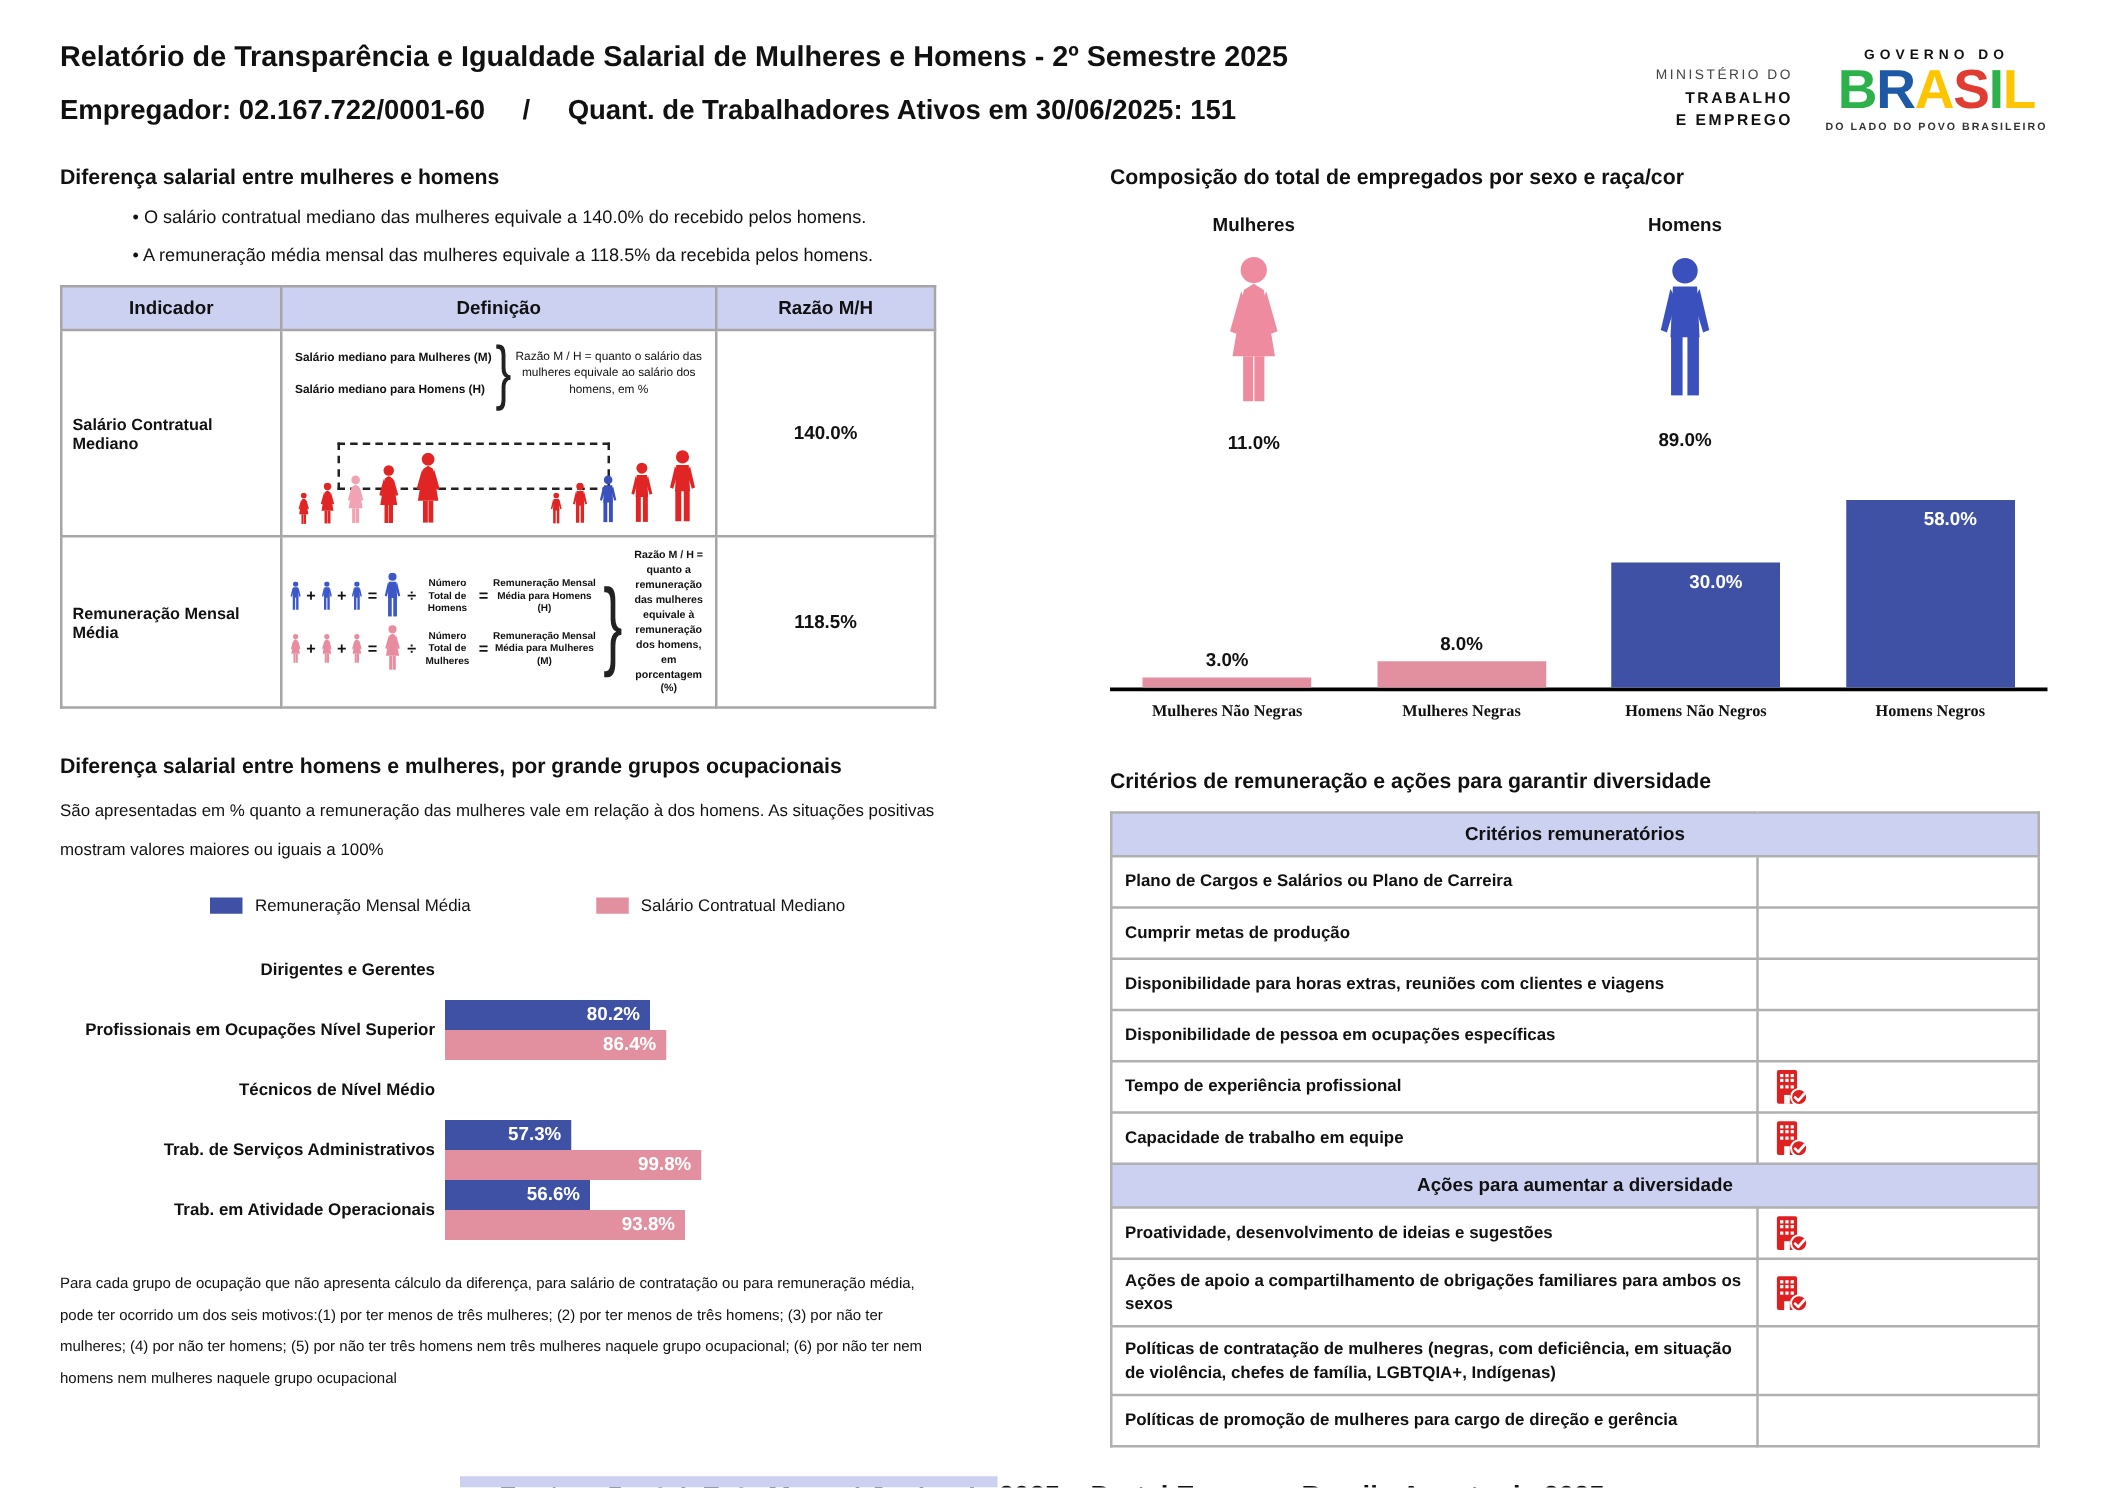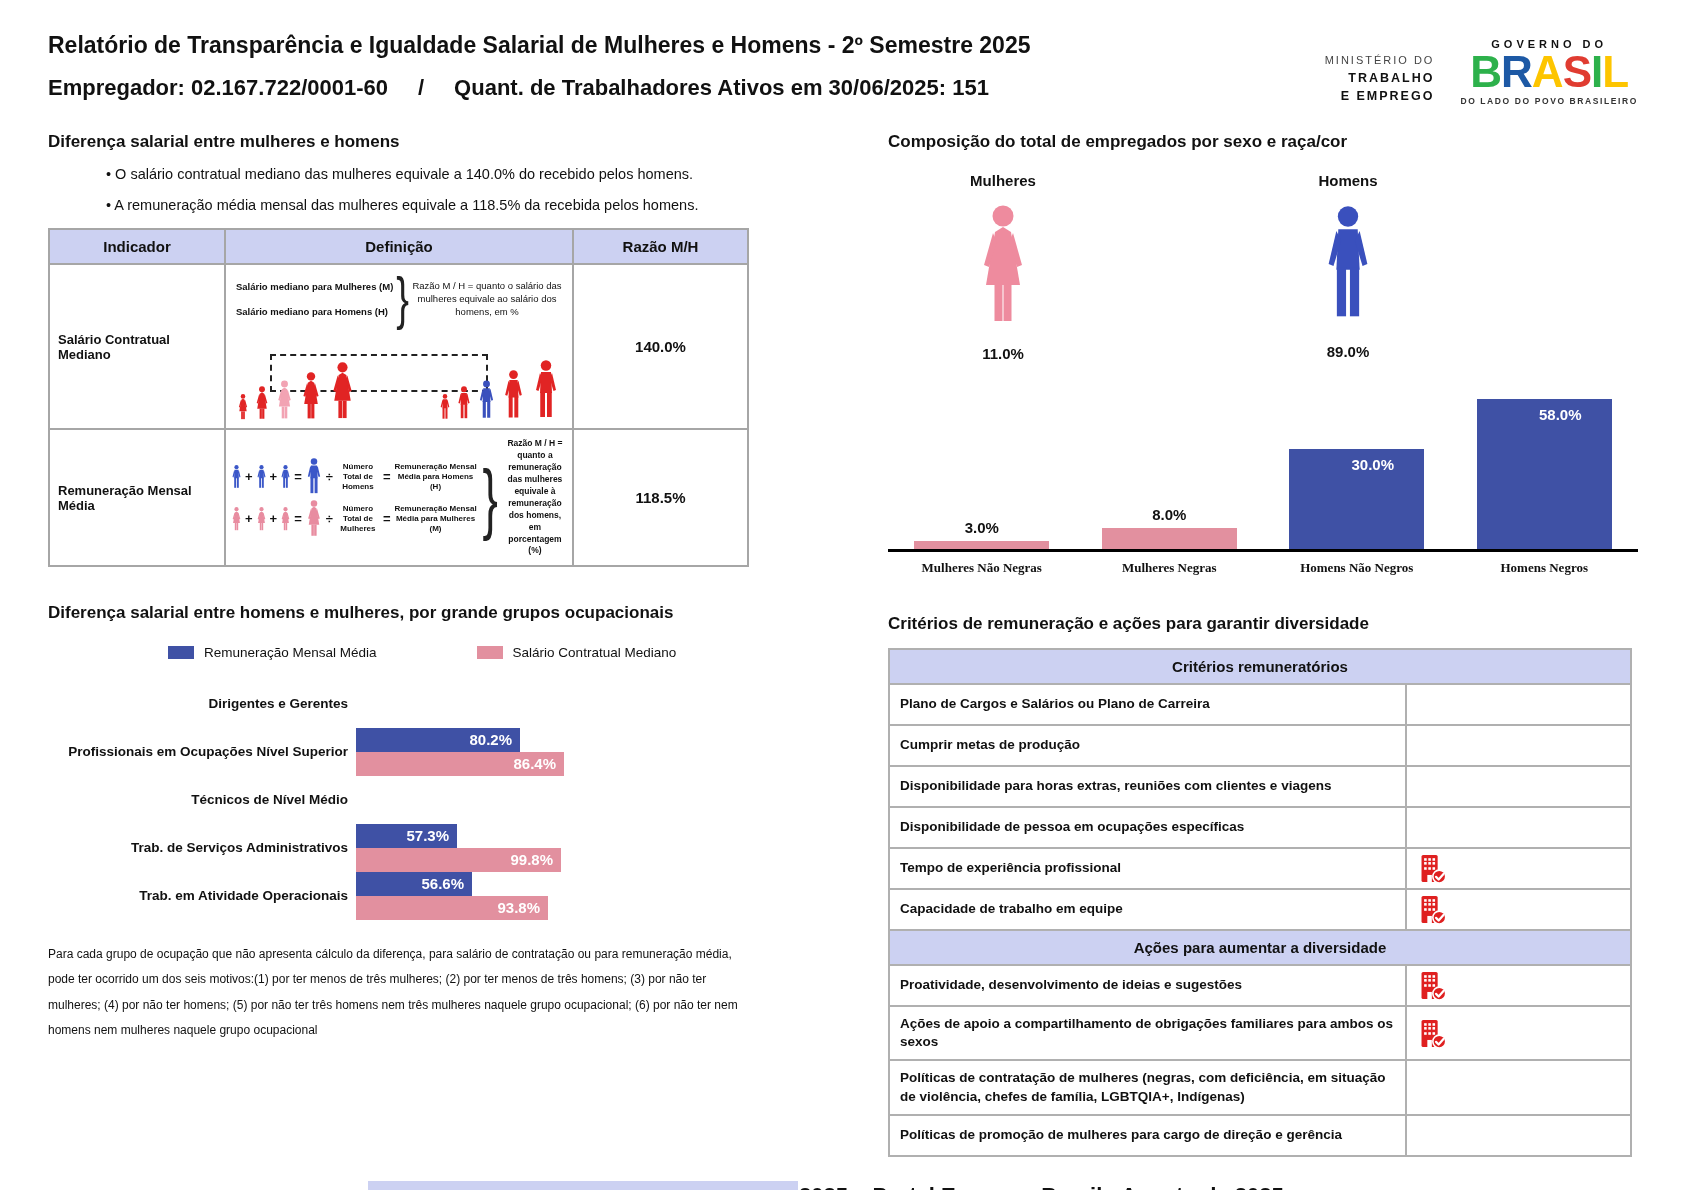--- a/index.html
+++ b/index.html
@@ -282,38 +282,39 @@
               <div class="brace2">}</div>
               <div class="diag2-note">Razão M / H = quanto a remuneração das mulheres equivale à remuneração dos homens, em porcentagem (%)</div>
             </div>
           </td>
           <td class="ratio-cell">118.5%</td>
         </tr>
       </tbody>
         </table>
 
       <div class="sec-title" style="margin-top:36px">Diferença salarial entre homens e mulheres, por grande grupos ocupacionais</div>
+      <div class="occ-sub">São apresentadas em % quanto a remuneração das mulheres vale em relação à dos homens. As situações positivas mostram valores maiores ou iguais a 100%</div>
 
       <div class="occ-legend">
         <span class="sw sw-blue"></span>
         <span>Remuneração Mensal Média</span>
         <span class="sw sw-pink leg2"></span>
         <span>Salário Contratual Mediano</span>
       </div>
 
       <div class="occ-chart">
         <div class="occ-row">
           <div class="occ-label">Dirigentes e Gerentes</div>
           <div class="occ-bars"></div>
         </div>
         <div class="occ-row">
           <div class="occ-label">Profissionais em Ocupações Nível Superior</div>
           <div class="occ-bars">
               <div class="bar bar-blue" style="width: 164px;">80.2%</div>
-              <div class="bar bar-pink" style="width: 208px;">86.4%</div>
+              <div class="bar bar-pink" style="width: 177px;">86.4%</div>
             </div>
         </div>
         <div class="occ-row">
           <div class="occ-label">Técnicos de Nível Médio</div>
           <div class="occ-bars"></div>
         </div>
         <div class="occ-row">
           <div class="occ-label">Trab. de Serviços Administrativos</div>
           <div class="occ-bars">
               <div class="bar bar-blue" style="width: 101px;">57.3%</div>

